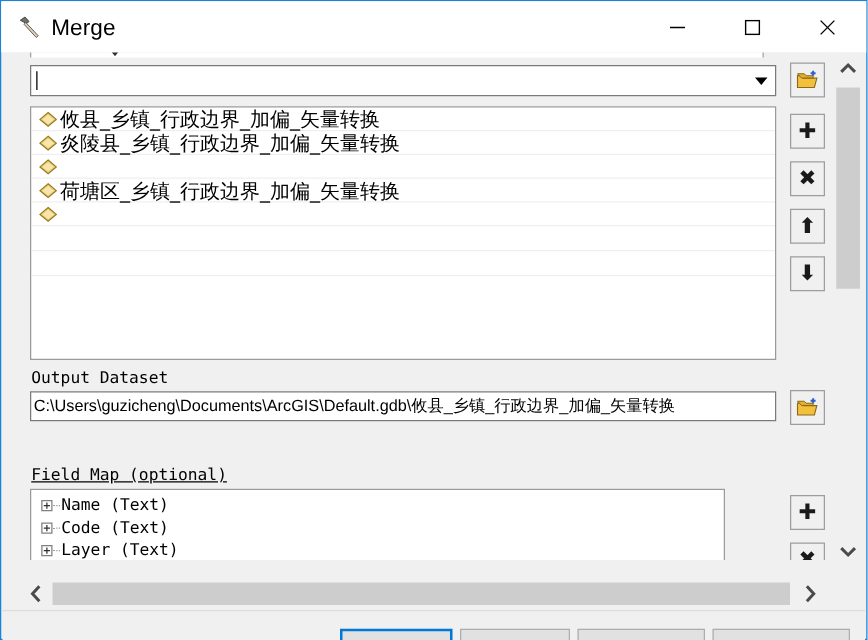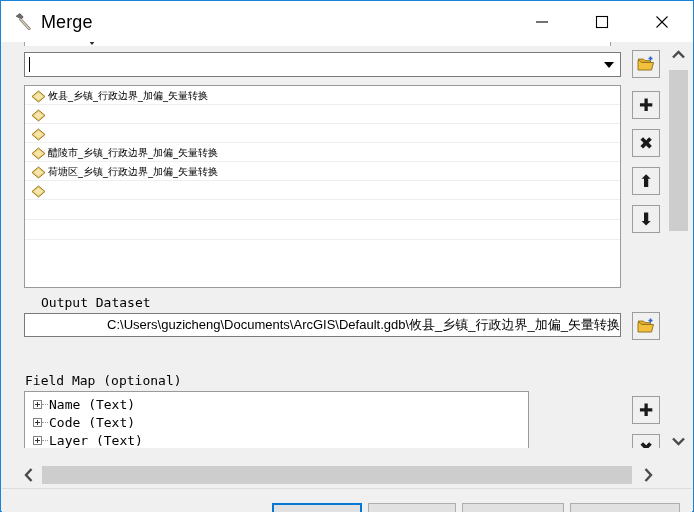--- a/index.html
+++ b/index.html
@@ -17,21 +17,20 @@
 
   
   .window {
     position: absolute;
     left: 0; top: 0;
     width: 694px;
     height: 512px;
     box-sizing: border-box;
     border: 1px solid #1883d7;
     background: #f0f0f0;
-    text-align: right;
   }
 
   
   .titlebar {
     position: absolute;
     left: 0; top: 0;
     width: 692px;
     height: 41px;
     background: #ffffff;
     box-sizing: border-box;
@@ -150,41 +149,41 @@
     box-sizing: border-box;
   }
   .row-icon {
     width: 15px;
     height: 13px;
     flex: 0 0 15px;
     margin-right: 2px;
     position: relative;
   }
   .row-label {
-    font-size: 10px;
+    font-size: 16px;
     color: #000000;
     line-height: 17px;
     white-space: nowrap;
     font-family: "DejaVu Sans", "Liberation Sans", sans-serif;
   }
   .list-empty-row {
     height: 19px;
     border-bottom: 1px solid #efefef;
   }
 
   
   .label {
     position: absolute;
     font-family: "DejaVu Sans Mono", "Liberation Mono", monospace;
     font-size: 13px;
     color: #000000;
     white-space: nowrap;
   }
-  #lbl-output   { left: 17px; top: 253px; margin-left: 16px; }
-  #lbl-fieldmap { left: 17px; top: 331px; }
+  #lbl-output   { left: 17px; top: 253px; }
+  #lbl-fieldmap { left: 17px; top: 331px; text-decoration: underline; }
 
   
   .textbox {
     position: absolute;
     left: 16px; top: 271px;
     width: 597px;
     height: 24px;
     background: #ffffff;
     border: 1px solid #7a7a7a;
     box-sizing: border-box;
@@ -194,21 +193,21 @@
     font-size: 13px;
     line-height: 22px;
     padding-left: 2px;
     color: #000000;
   }
 
   
   .treebox {
     position: absolute;
     left: 16px; top: 349px;
-    width: 505px;
+    width: 556px;
     height: 72px;
     background: #ffffff;
     border: 1px solid #9a9a9a;
     box-sizing: border-box;
     overflow: hidden;
     padding-top: 3px;
   }
   .tree-row {
     display: flex;
     align-items: center;
@@ -413,33 +412,27 @@
                 <polygon points="7.5,1 14,6.5 7.5,12 1,6.5" fill="#eccc73" stroke="#9a7a22" stroke-width="1"></polygon>
                 <polygon points="7.5,2.8 12.2,6.5 7.5,10.2 2.8,6.5" fill="#f6e6ab" stroke="none"></polygon>
               </svg></span>
             <span class="row-label">攸县_乡镇_行政边界_加偏_矢量转换</span>
           </div>
           <div class="list-row">
             <span class="row-icon"><svg width="15" height="13" viewBox="0 0 15 13">
                 <polygon points="7.5,1 14,6.5 7.5,12 1,6.5" fill="#eccc73" stroke="#9a7a22" stroke-width="1"></polygon>
                 <polygon points="7.5,2.8 12.2,6.5 7.5,10.2 2.8,6.5" fill="#f6e6ab" stroke="none"></polygon>
               </svg></span>
+            <span class="row-label">炎陵县_乡镇_行政边界_加偏_矢量转换</span>
           </div>
           <div class="list-row">
             <span class="row-icon"><svg width="15" height="13" viewBox="0 0 15 13">
                 <polygon points="7.5,1 14,6.5 7.5,12 1,6.5" fill="#eccc73" stroke="#9a7a22" stroke-width="1"></polygon>
                 <polygon points="7.5,2.8 12.2,6.5 7.5,10.2 2.8,6.5" fill="#f6e6ab" stroke="none"></polygon>
               </svg></span>
-          </div>
-          <div class="list-row">
-            <span class="row-icon"><svg width="15" height="13" viewBox="0 0 15 13">
-                <polygon points="7.5,1 14,6.5 7.5,12 1,6.5" fill="#eccc73" stroke="#9a7a22" stroke-width="1"></polygon>
-                <polygon points="7.5,2.8 12.2,6.5 7.5,10.2 2.8,6.5" fill="#f6e6ab" stroke="none"></polygon>
-              </svg></span>
-            <span class="row-label">醴陵市_乡镇_行政边界_加偏_矢量转换</span>
           </div>
           <div class="list-row">
             <span class="row-icon"><svg width="15" height="13" viewBox="0 0 15 13">
                 <polygon points="7.5,1 14,6.5 7.5,12 1,6.5" fill="#eccc73" stroke="#9a7a22" stroke-width="1"></polygon>
                 <polygon points="7.5,2.8 12.2,6.5 7.5,10.2 2.8,6.5" fill="#f6e6ab" stroke="none"></polygon>
               </svg></span>
             <span class="row-label">荷塘区_乡镇_行政边界_加偏_矢量转换</span>
           </div>
           <div class="list-row">
             <span class="row-icon"><svg width="15" height="13" viewBox="0 0 15 13">

